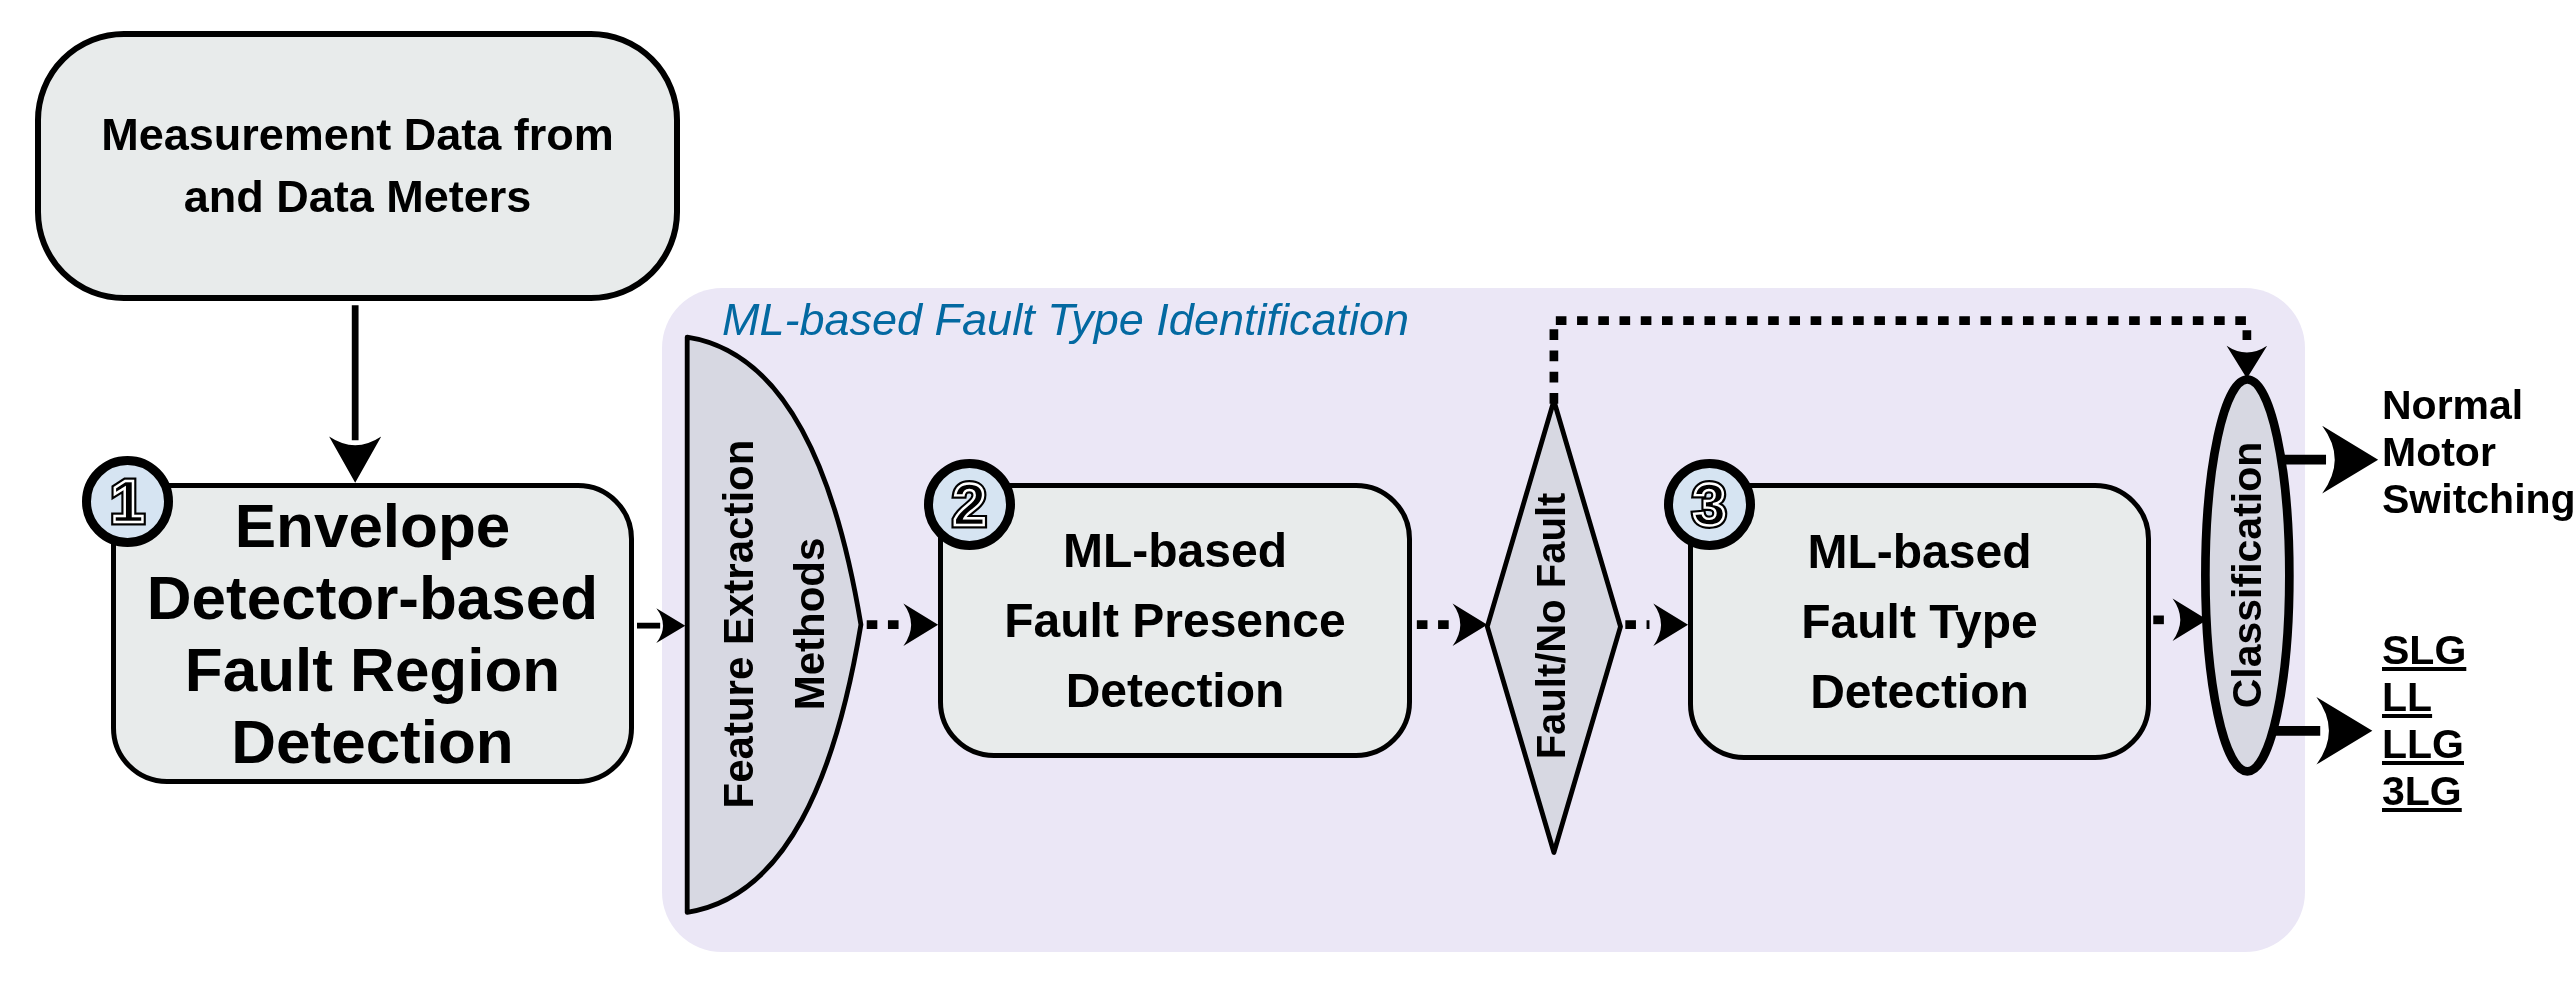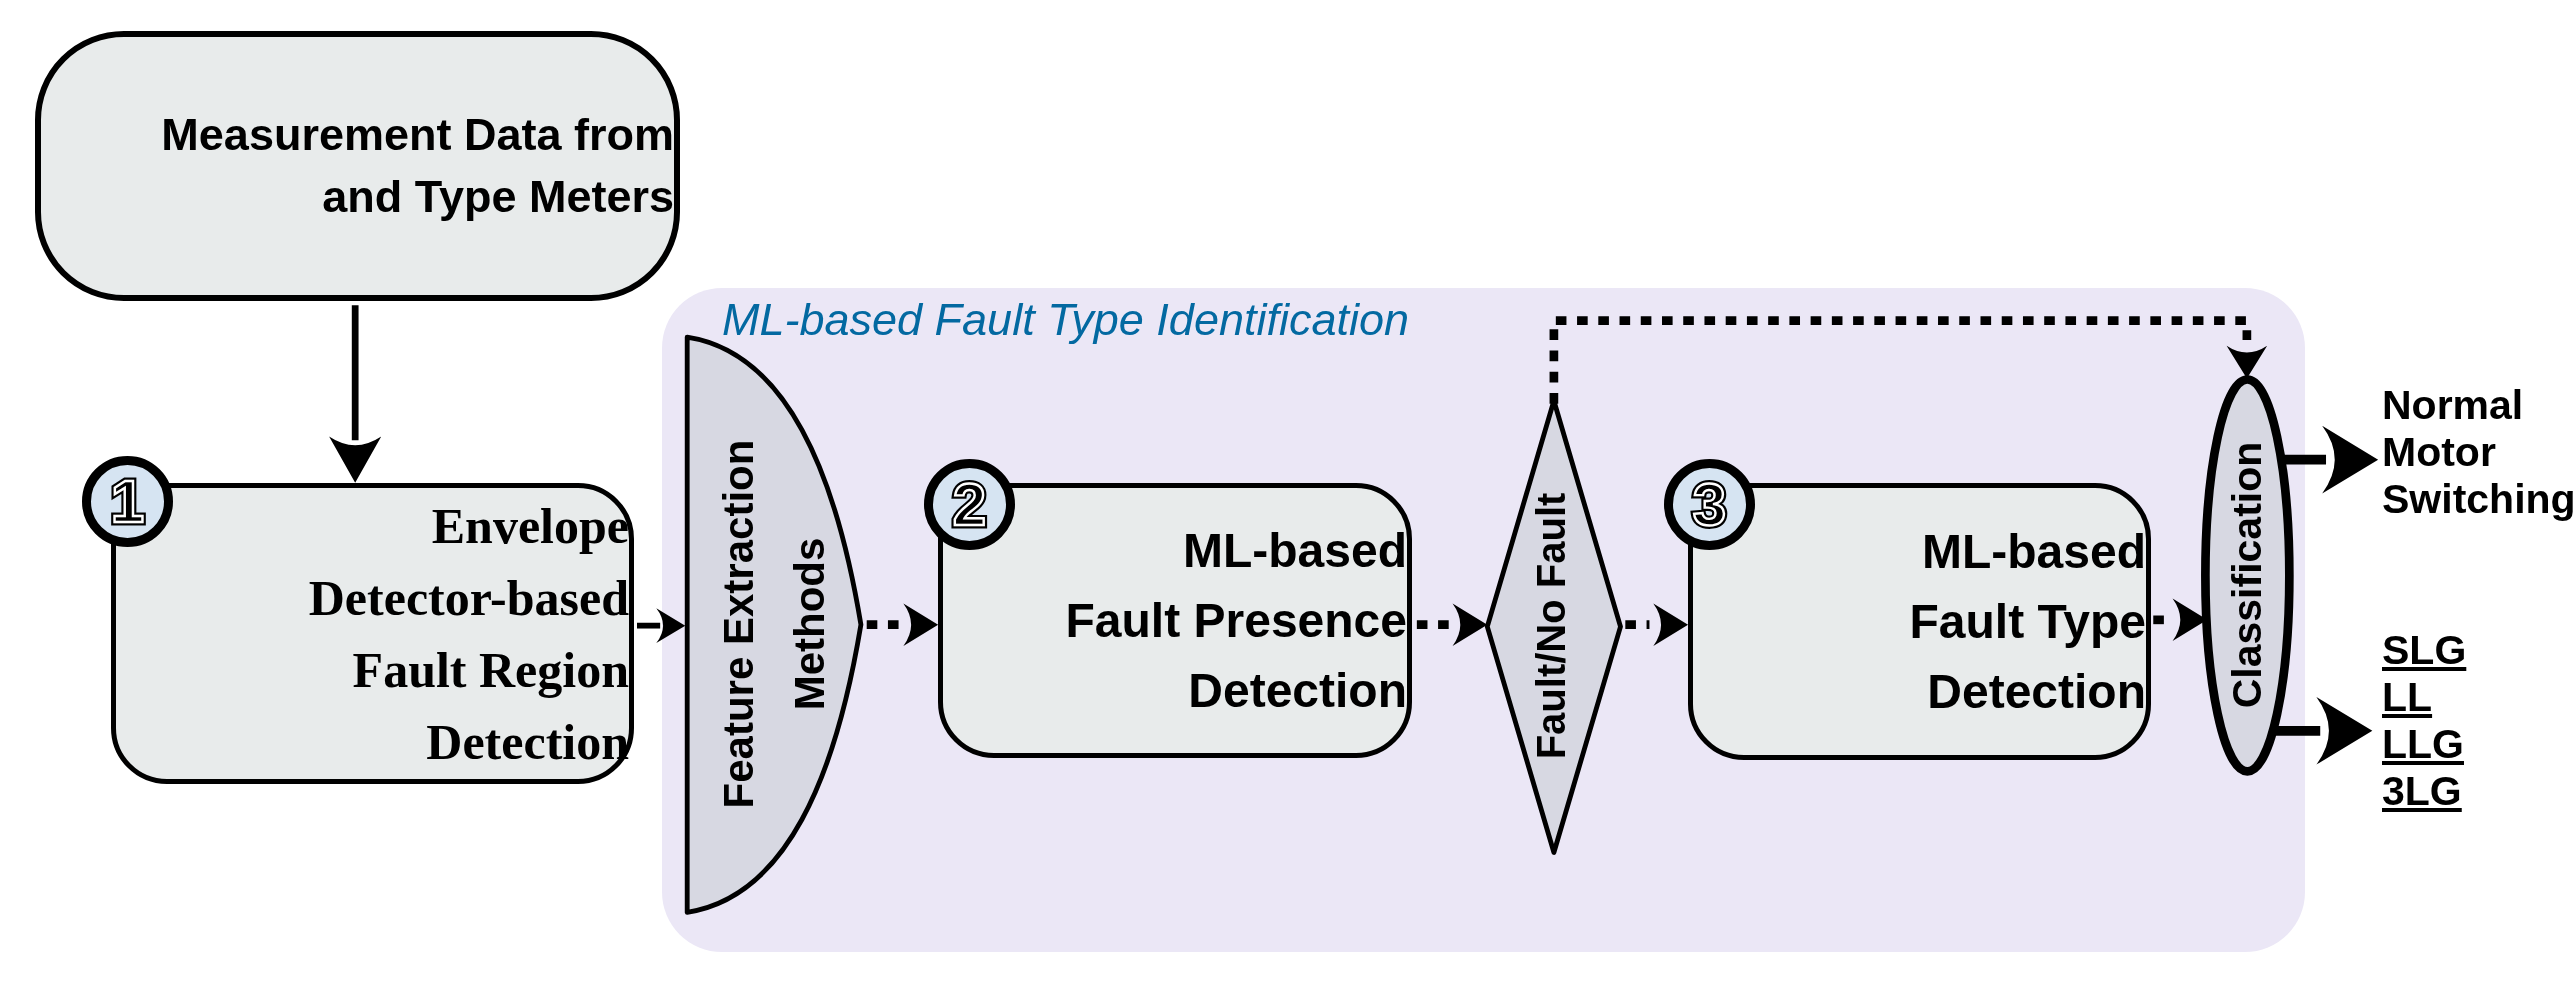--- a/index.html
+++ b/index.html
@@ -13,27 +13,27 @@
     left:662px;top:288px;width:1643px;height:664px;border-radius:60px;
     background:#ebe7f6;
   }
   #ml-title{
     left:722px;top:295px;font-style:italic;font-size:45px;line-height:1.1;
     white-space:nowrap;color:#0369a1;z-index:3;
   }
   
   .proc{
     position:absolute;background:#e8ebeb;border:5.8px solid #000;border-radius:56px;
-    display:flex;flex-direction:column;align-items:flex-end;justify-content:center;
+    display:flex;flex-direction:column;align-items:center;justify-content:center;
     text-align:center;font-weight:bold;z-index:2;box-sizing:border-box;
   }
   #measurement-box{left:35px;top:31px;width:645px;height:270px;border-radius:89px;border-width:6.8px;}
   #measurement-box .ln{font-size:45px;line-height:62px;}
   #step1-box{left:111px;top:483px;width:523px;height:301px;}
-  #step1-box .ln{font-size:50px;line-height:72px;font-family:Liberation Serif, serif;}
+  #step1-box .ln{font-size:62px;line-height:72px;}
   #step2-box{left:938px;top:483px;width:474px;height:275px;}
   #step3-box{left:1688px;top:483px;width:463px;height:277px;}
   #step2-box .ln,#step3-box .ln{font-size:48px;line-height:70px;}
   
   .badge{
     position:absolute;width:73px;height:73px;border:9.7px solid #000;border-radius:50%;
     background:#d6e4f2;display:grid;place-items:center;z-index:4;
   }
   .badge .digit{grid-area:1/1;font-size:60px;font-weight:bold;line-height:1;}
   .badge .fat{-webkit-text-stroke:6.8px #000;color:#000;}
@@ -91,21 +91,21 @@
 
     <line x1="2362" y1="476" x2="2410" y2="476" stroke="#000" stroke-width="10"></line>
     <path d="M 2464 476 L 2406 441 Q 2432 476 2406 511 Z" fill="#000"></path>
 
     <line x1="2354" y1="757" x2="2404" y2="757" stroke="#000" stroke-width="10"></line>
     <path d="M 2458 757 L 2400 722 Q 2426 757 2400 792 Z" fill="#000"></path>
   </svg>
 
   <div id="measurement-box" class="proc">
     <div class="ln">Measurement Data from</div>
-    <div class="ln">and Type Meters</div>
+    <div class="ln">and Data Meters</div>
   </div>
 
   <div id="step1-box" class="proc">
     <div class="ln">Envelope</div>
     <div class="ln">Detector-based</div>
     <div class="ln">Fault Region</div>
     <div class="ln">Detection</div>
   </div>
   <div class="badge" style="left:82px;top:456px;">
     <span class="digit fat">1</span>

